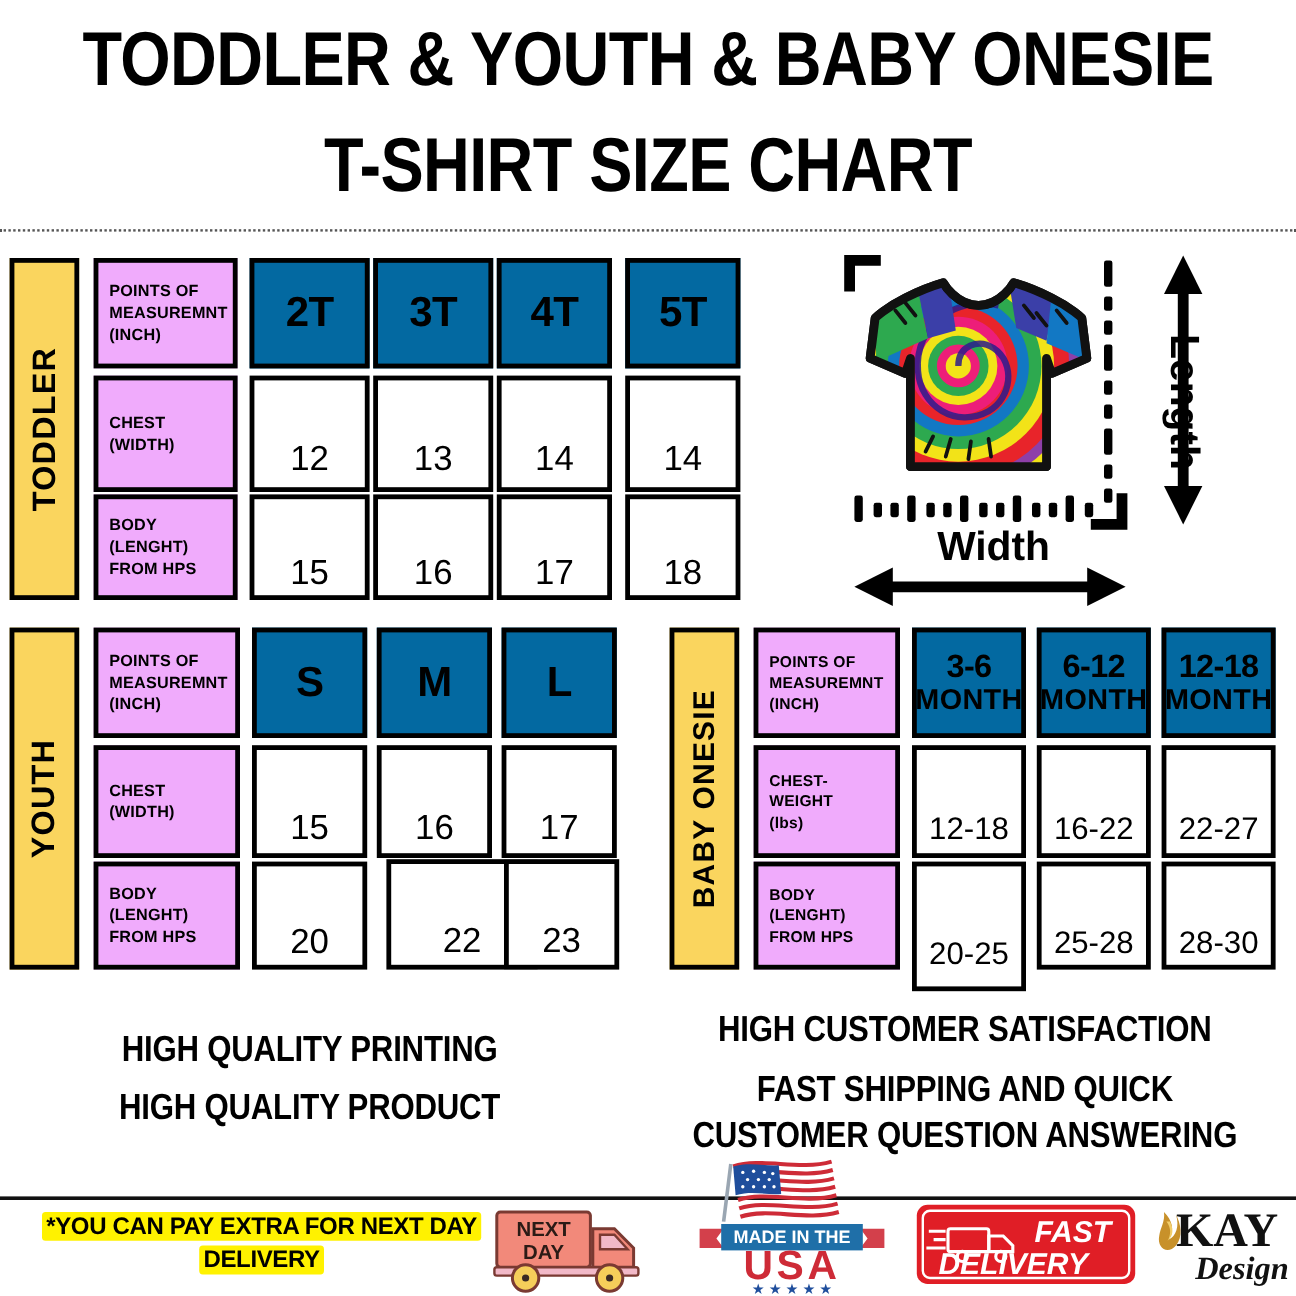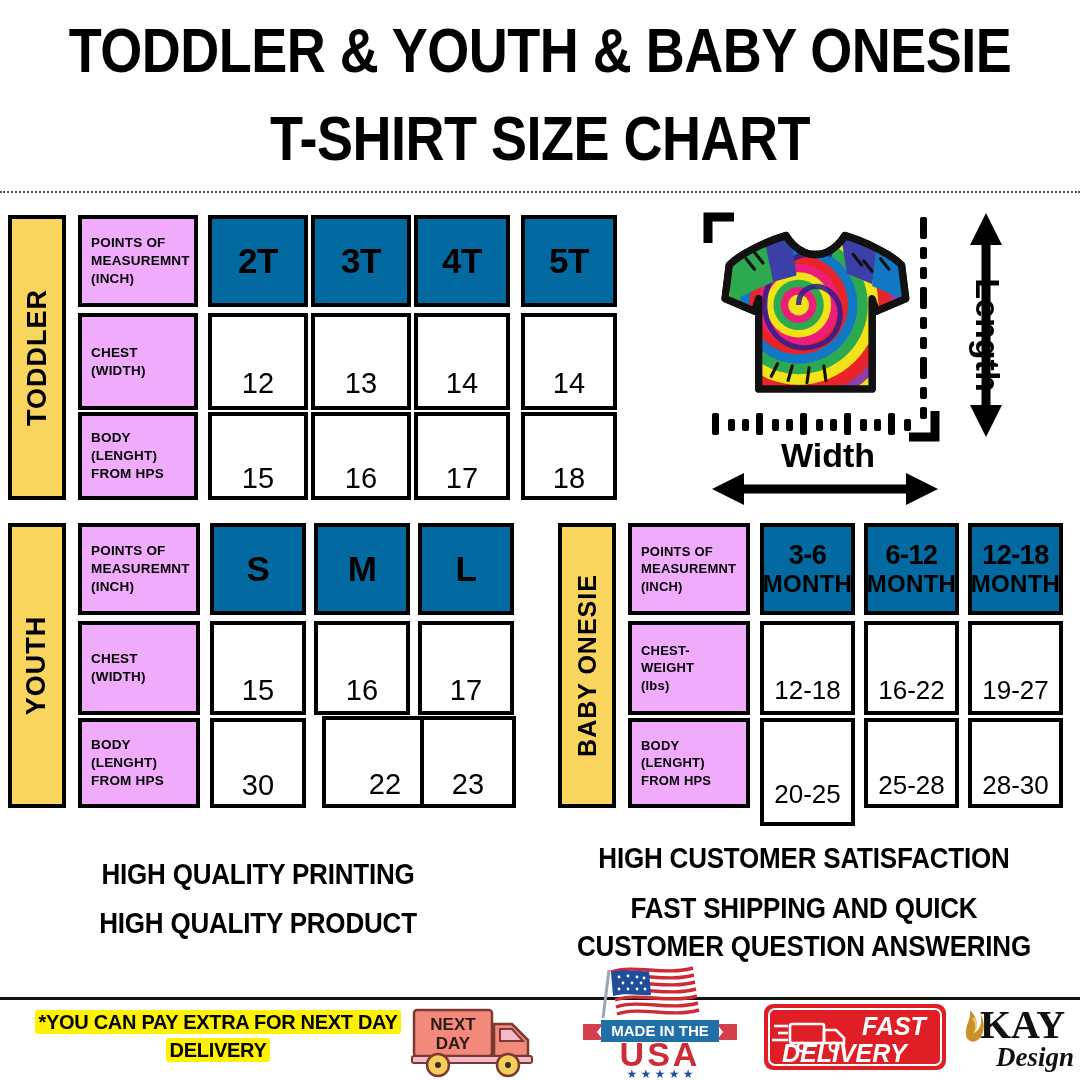--- a/index.html
+++ b/index.html
@@ -314,21 +314,21 @@
       </div>
 
     <div class="cell lbl" style="left:78px;top:718px;width:122px;height:90px;">
       <div>
         <div>BODY</div>
         <div>(LENGHT)</div>
         <div>FROM HPS</div>
       </div>
     </div>
     <div class="cell val" style="left:210px;top:718px;width:96px;height:90px;">
-      <span class="num">30</span>
+      <span class="num">20</span>
       </div>
     <div class="cell val" style="left:322px;top:716px;width:126px;height:92px;">
       <span class="num">22</span>
       </div>
     <div class="cell val" style="left:420px;top:716px;width:96px;height:92px;">
       <span class="num">23</span>
       </div>
   </div>
 
   <div class="tbl" id="tbl-baby">
@@ -369,21 +369,21 @@
         <div>(lbs)</div>
       </div>
     </div>
     <div class="cell val" style="left:760px;top:621px;width:95px;height:94px;">
       <span class="num rng">12-18</span>
       </div>
     <div class="cell val" style="left:864px;top:621px;width:95px;height:94px;">
       <span class="num rng">16-22</span>
       </div>
     <div class="cell val" style="left:968px;top:621px;width:95px;height:94px;">
-      <span class="num rng">19-27</span>
+      <span class="num rng">22-27</span>
       </div>
 
     <div class="cell lbl small" style="left:628px;top:718px;width:122px;height:90px;">
       <div>
         <div>BODY</div>
         <div>(LENGHT)</div>
         <div>FROM HPS</div>
       </div>
     </div>
     <div class="cell val" style="left:760px;top:718px;width:95px;height:108px;">

